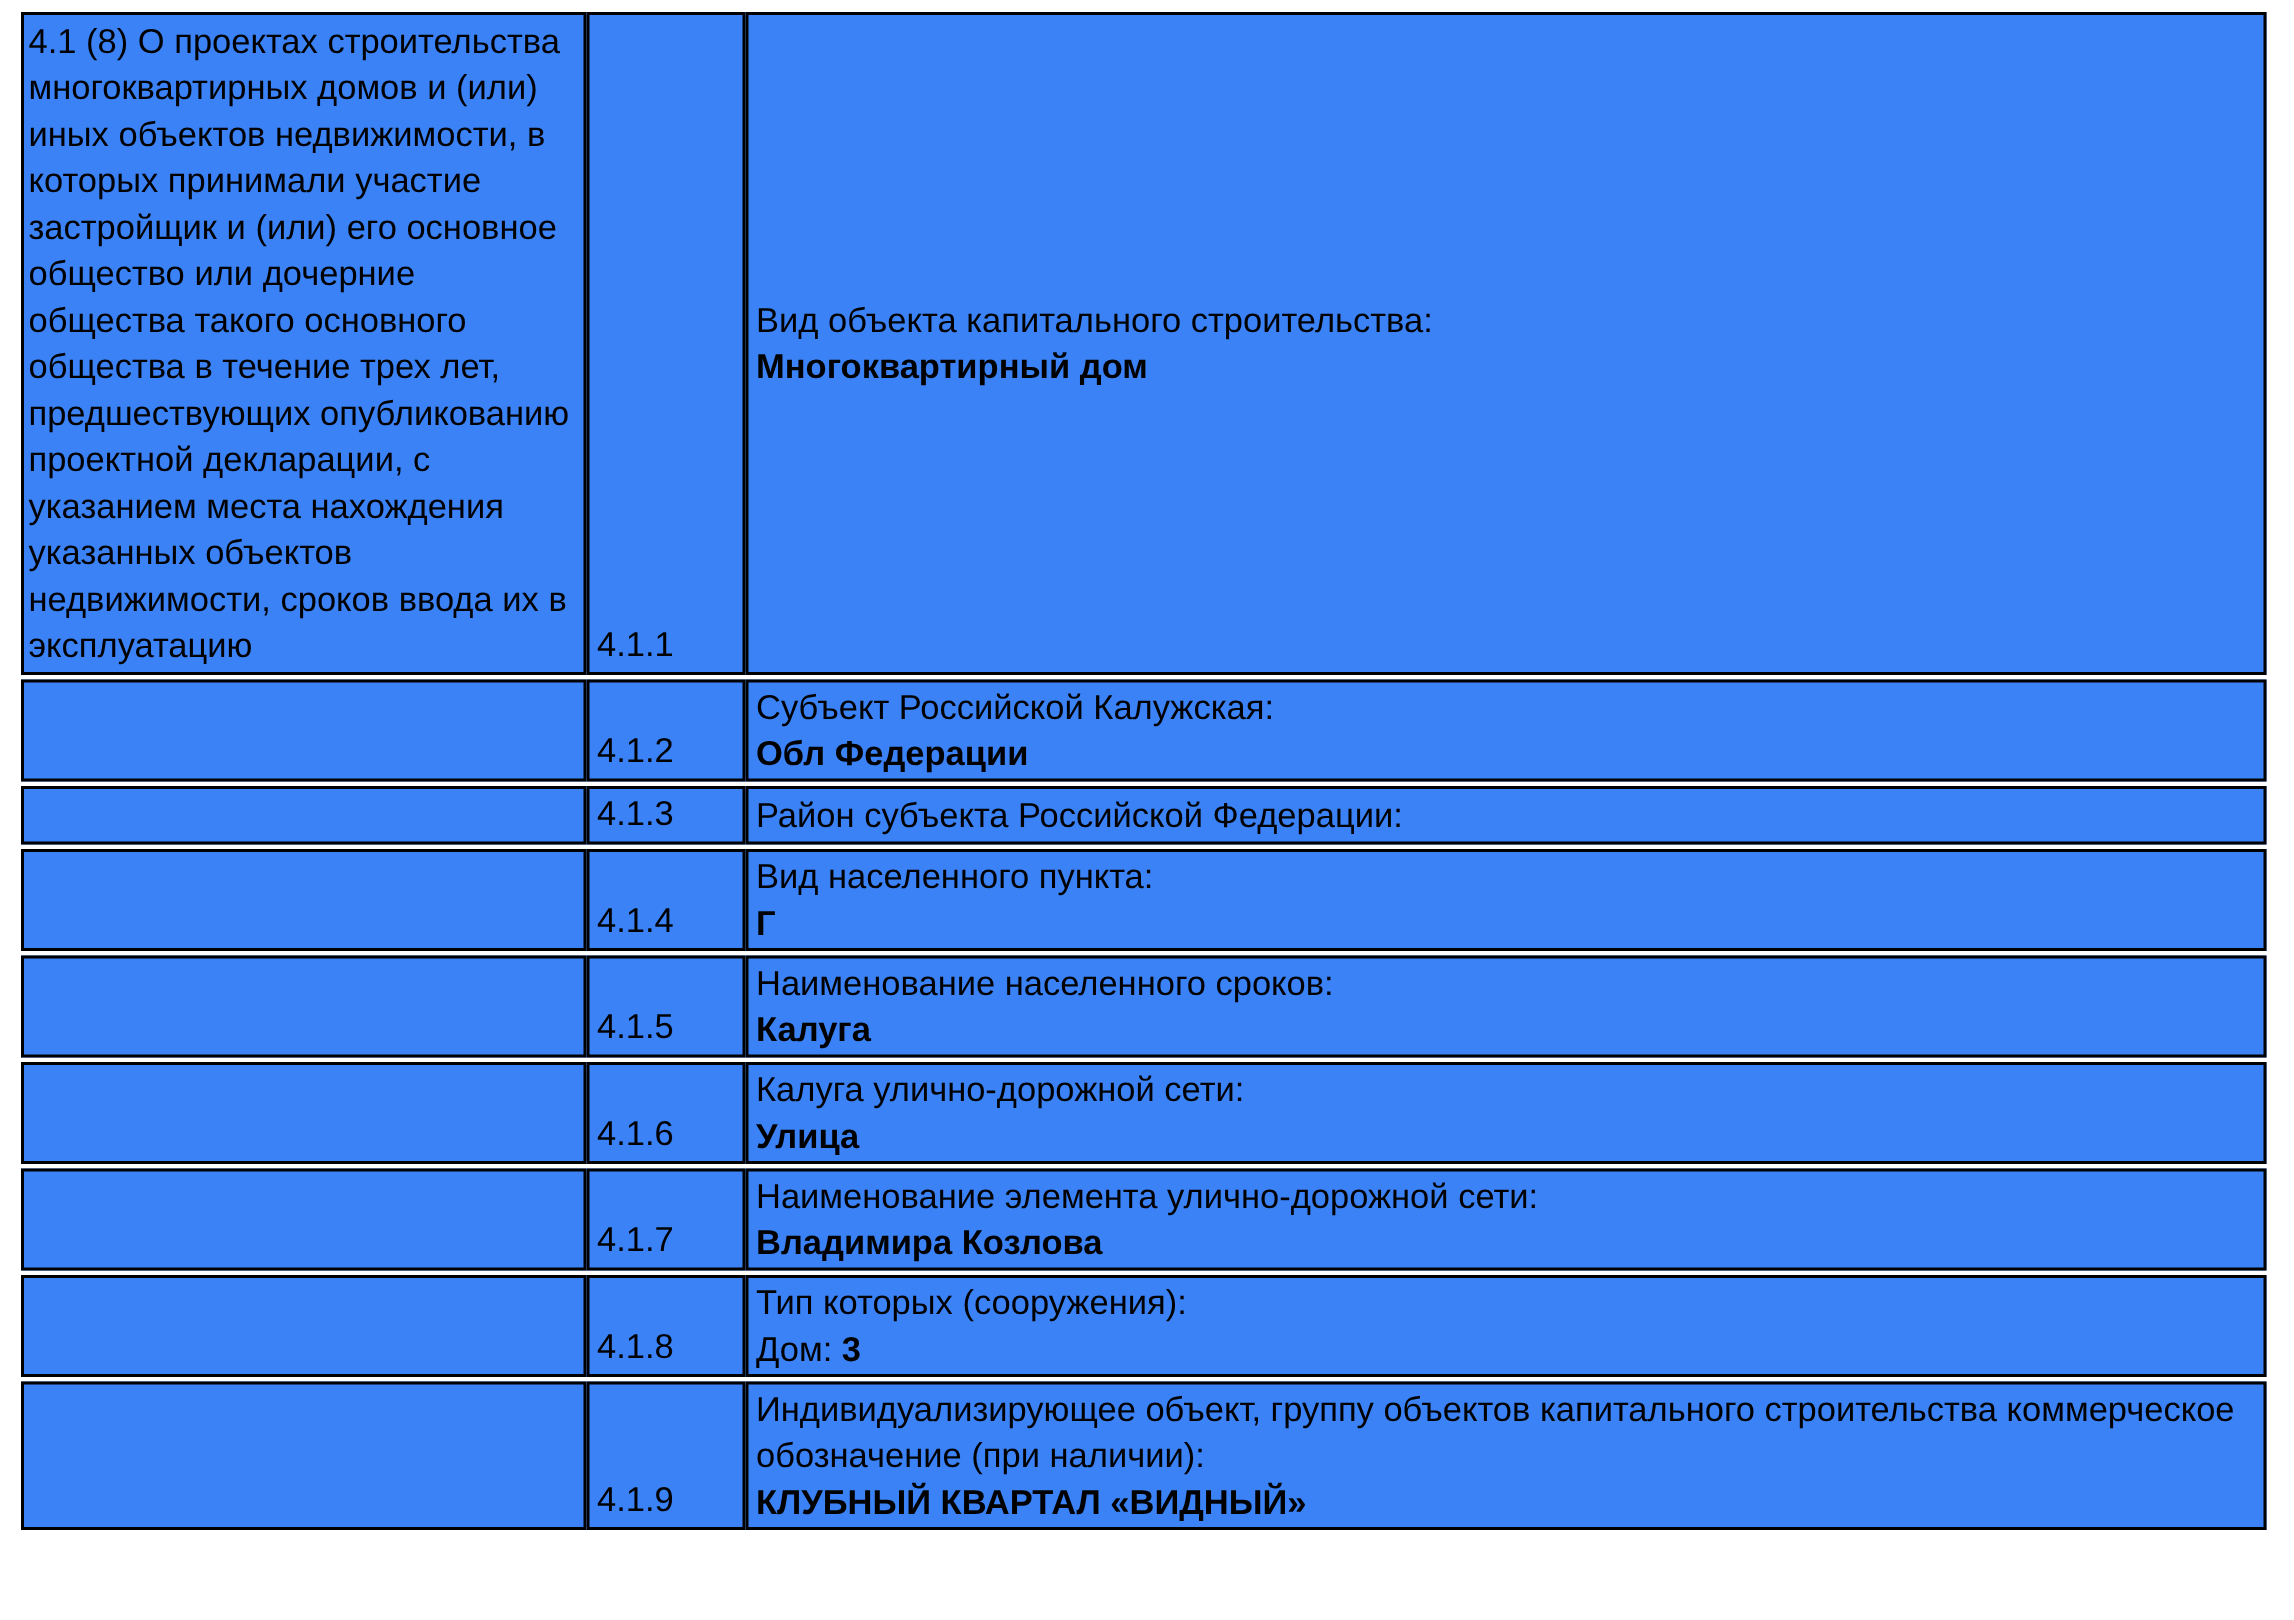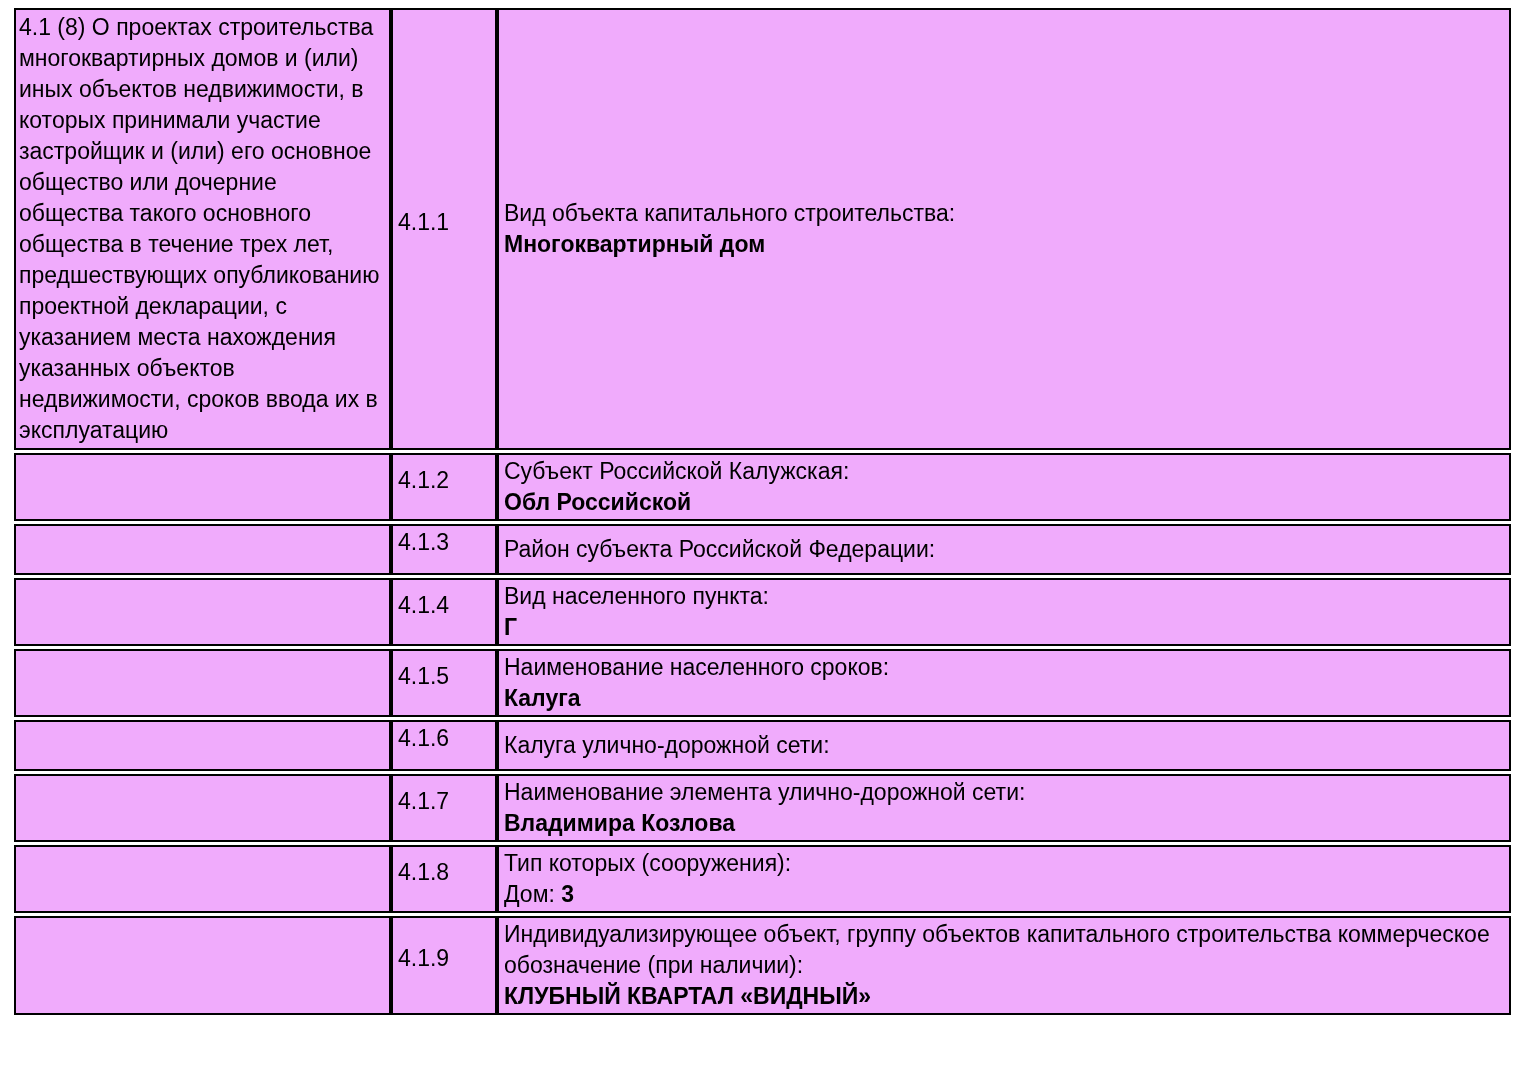--- a/index.html
+++ b/index.html
@@ -21,31 +21,31 @@
     width: 1497px;
   }
   .row {
     display: flex;
     align-items: stretch;
     margin-bottom: 3px;
   }
   .row:first-child { min-height: 436px; }
   .cell {
     border: 2px solid #000000;
-    background: #f0abfc;
+    background: #3b82f6;
   }
   .col-desc {
     width: 377px;
     padding: 2px 4px 2px 3px;
   }
   .col-num {
     width: 106px;
-    padding: 1px 4px 15px 5px;
+    padding: 1px 4px 3px 5px;
     display: flex;
-    align-items: center;
+    align-items: flex-end;
   }
   .col-val {
     flex: 1;
     padding: 1px 6px 1px 5px;
     display: flex;
     align-items: center;
   }
   .val-block { width: 100%; }
   .value, .field-value { font-weight: bold; }
 </style>
@@ -72,21 +72,21 @@
   <div class="row">
     <div class="cell col-desc">
       <div class="desc-text"></div>
     </div>
     <div class="cell col-num">
       <span class="num-text">4.1.2</span>
     </div>
     <div class="cell col-val">
       <div class="val-block">
         <div class="label-line">Субъект Российской Калужская:</div>
-        <div class="value-line"><span class="value">Обл Российской</span></div>
+        <div class="value-line"><span class="value">Обл Федерации</span></div>
       </div>
     </div>
   </div>
 
   <div class="row">
     <div class="cell col-desc">
       <div class="desc-text"></div>
     </div>
     <div class="cell col-num">
       <span class="num-text">4.1.3</span>
@@ -132,20 +132,21 @@
   <div class="row">
     <div class="cell col-desc">
       <div class="desc-text"></div>
     </div>
     <div class="cell col-num">
       <span class="num-text">4.1.6</span>
     </div>
     <div class="cell col-val">
       <div class="val-block">
         <div class="label-line">Калуга улично-дорожной сети:</div>
+        <div class="value-line"><span class="value">Улица</span></div>
       </div>
     </div>
   </div>
 
   <div class="row">
     <div class="cell col-desc">
       <div class="desc-text"></div>
     </div>
     <div class="cell col-num">
       <span class="num-text">4.1.7</span>

